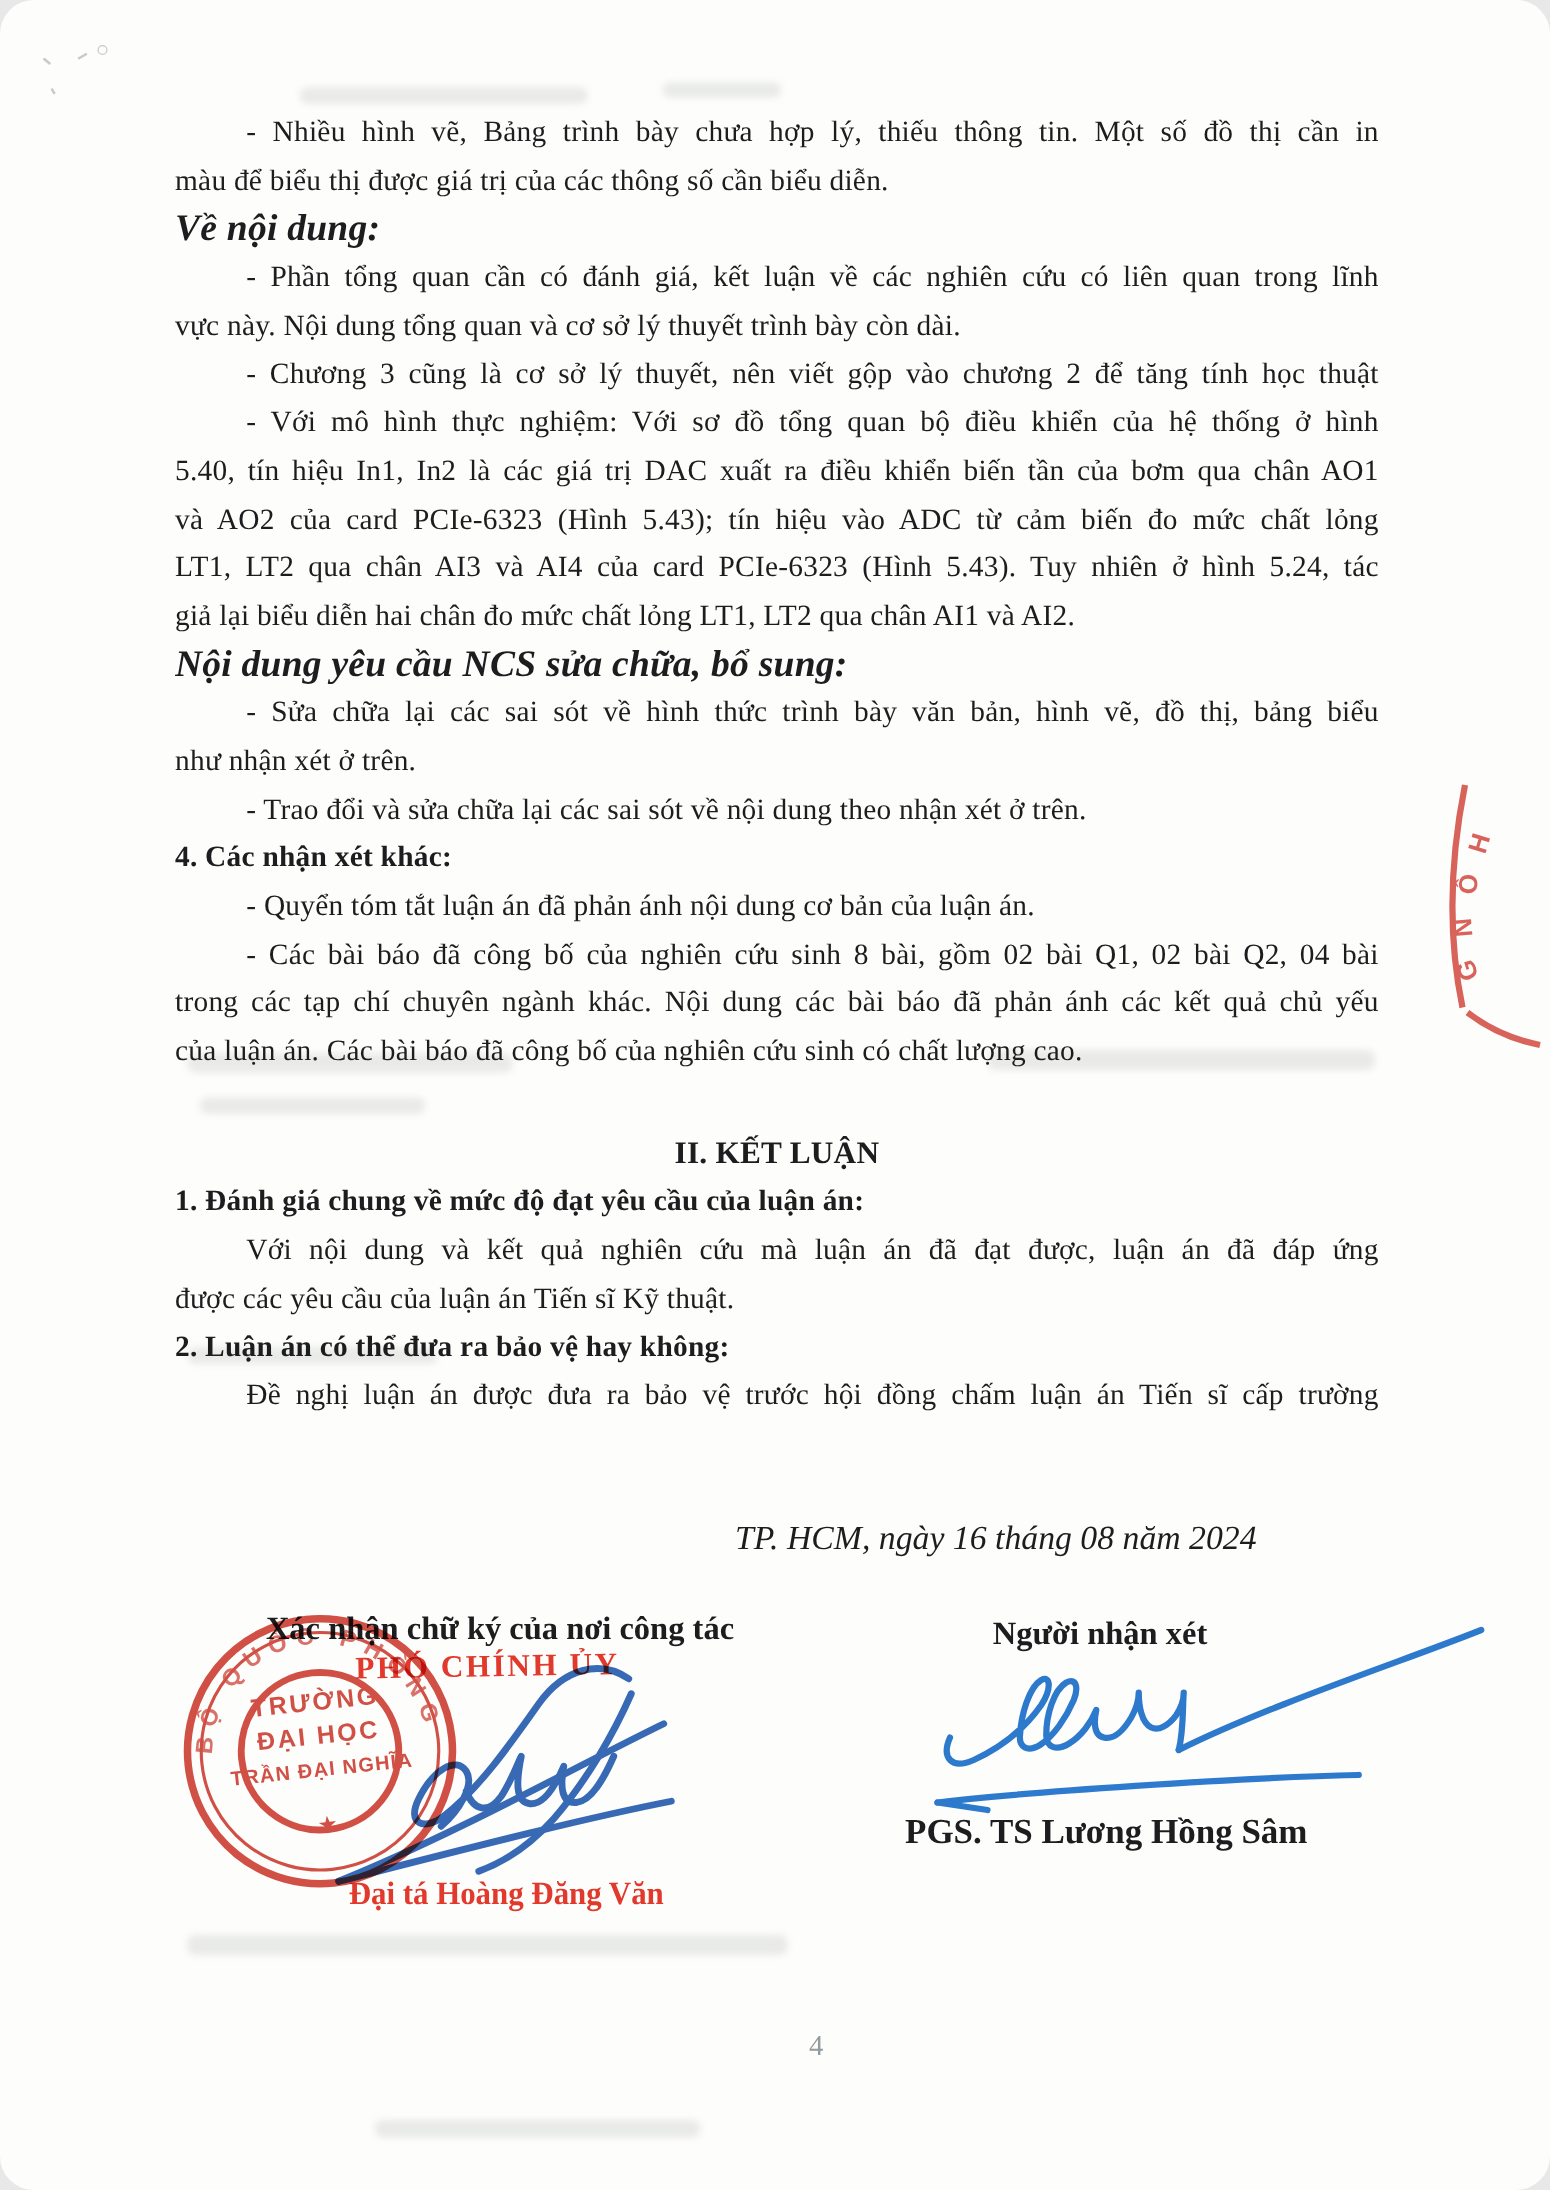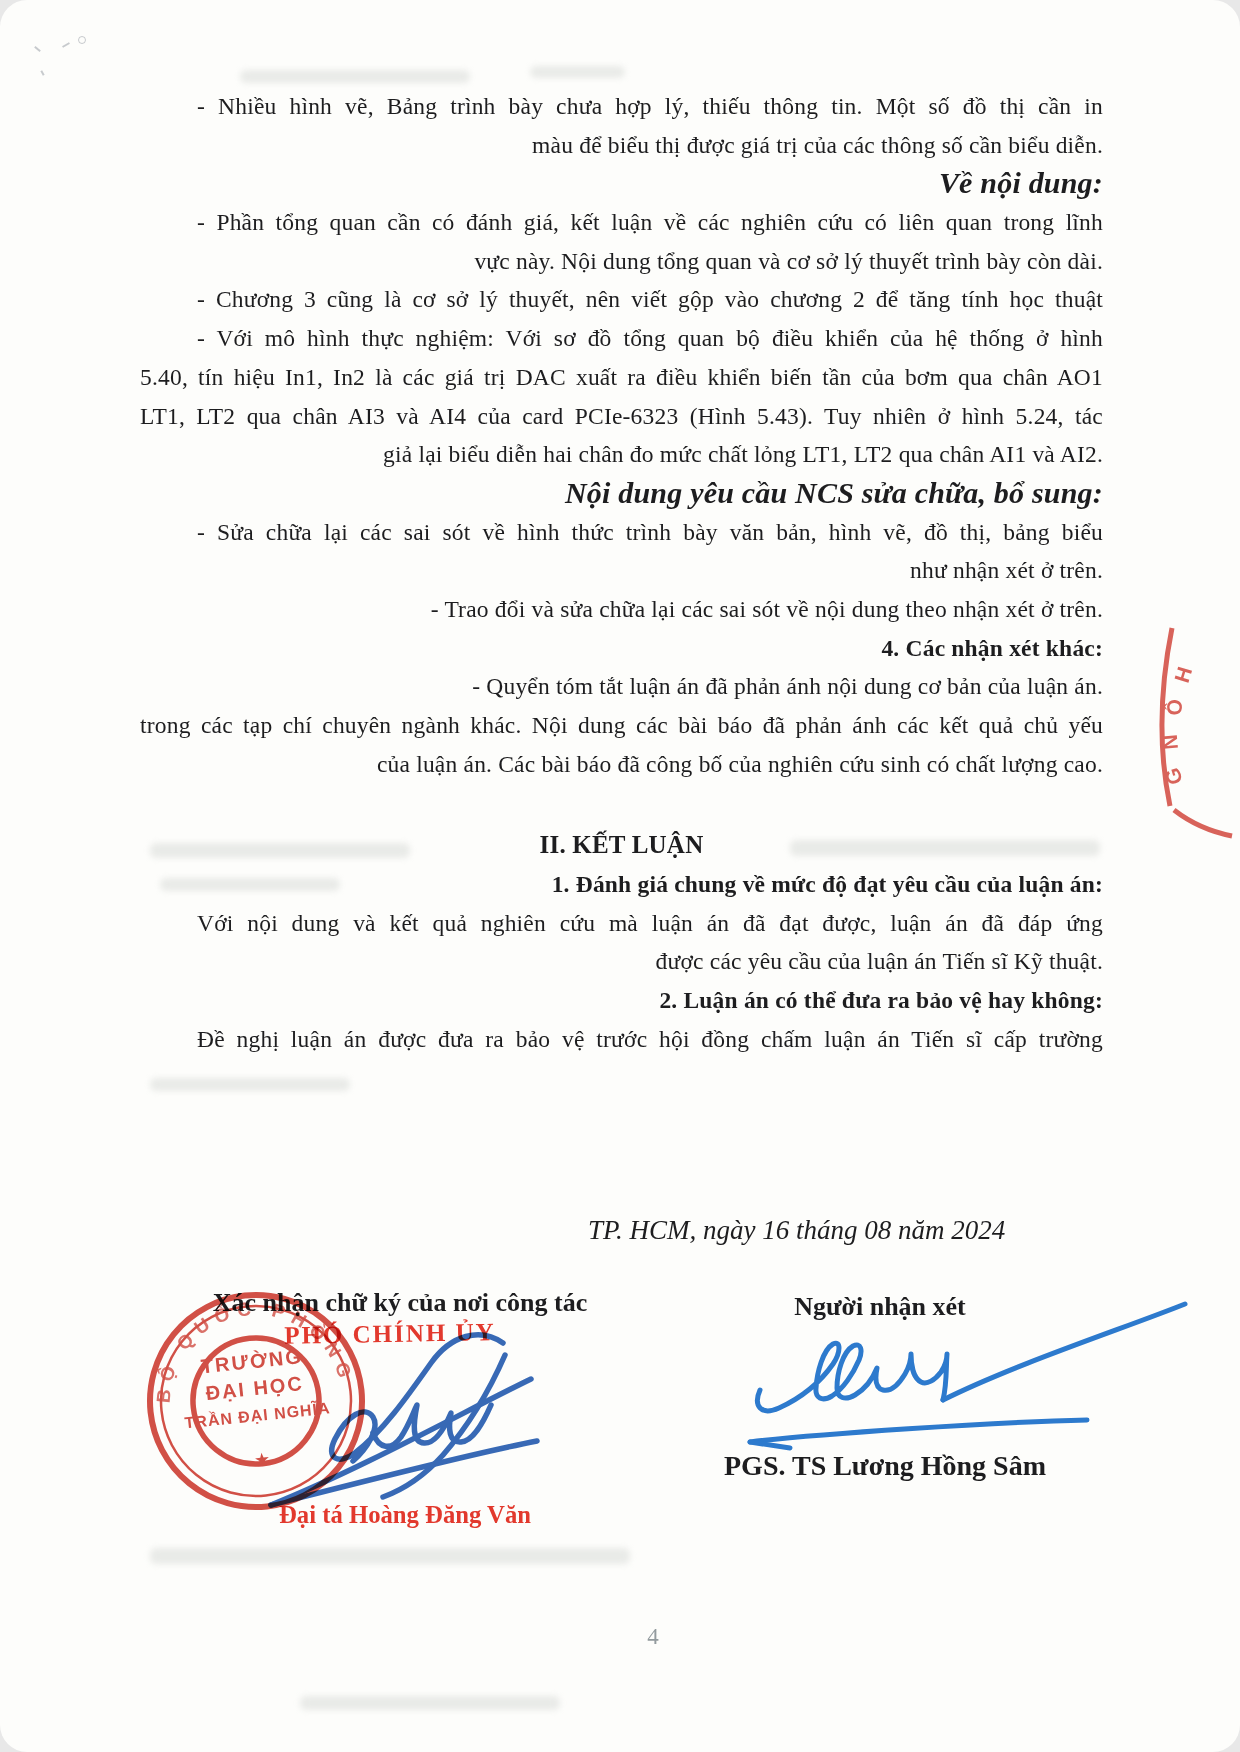--- a/index.html
+++ b/index.html
@@ -9,21 +9,21 @@
     background:var(--paper,#fdfdfb);
     font-family:"Liberation Serif","DejaVu Serif",serif;
     color:var(--ink,#1d1d1f);
     overflow:hidden;
     border-radius:27px;
   }
   
   #review-lines { position:absolute; left:140px; top:87px; width:963px; }
   .line {
     font-size:23.5px; line-height:38.7px; height:38.7px; overflow:hidden;
-    text-align:right; letter-spacing:0.2px; white-space:normal;
+    text-align:left; letter-spacing:0.2px; white-space:normal;
   }
   .line.stretch { text-align:justify; text-align-last:justify; }
   .line.indent { padding-left:57px; }
   .line.bold { font-weight:bold; }
   .line.bi { font-weight:bold; font-style:italic; font-size:30px; }
   .line.center { text-align:center; text-align-last:center; font-weight:bold; font-size:25px; }
   .line.gap { margin-top:43px;font-family:Liberation Serif, serif; }
   
   .abs { position:absolute; }
   #date-line { left:588px; top:1215px; width:560px; text-align:left;
@@ -77,28 +77,30 @@
 
   <div id="review-lines">
       <div class="line indent stretch">- Nhiều hình vẽ, Bảng trình bày chưa hợp lý, thiếu thông tin. Một số đồ thị cần in</div>
       <div class="line">màu để biểu thị được giá trị của các thông số cần biểu diễn.</div>
       <div class="line bi">Về nội dung:</div>
       <div class="line indent stretch">- Phần tổng quan cần có đánh giá, kết luận về các nghiên cứu có liên quan trong lĩnh</div>
       <div class="line">vực này. Nội dung tổng quan và cơ sở lý thuyết trình bày còn dài.</div>
       <div class="line indent stretch">- Chương 3 cũng là cơ sở lý thuyết, nên viết gộp vào chương 2 để tăng tính học thuật</div>
       <div class="line indent stretch">- Với mô hình thực nghiệm: Với sơ đồ tổng quan bộ điều khiển của hệ thống ở hình</div>
       <div class="line stretch">5.40, tín hiệu In1, In2 là các giá trị DAC xuất ra điều khiển biến tần của bơm qua chân AO1</div>
+      <div class="line stretch">và AO2 của card PCIe-6323 (Hình 5.43); tín hiệu vào ADC từ cảm biến đo mức chất lỏng</div>
       <div class="line stretch">LT1, LT2 qua chân AI3 và AI4 của card PCIe-6323 (Hình 5.43). Tuy nhiên ở hình 5.24, tác</div>
       <div class="line">giả lại biểu diễn hai chân đo mức chất lỏng LT1, LT2 qua chân AI1 và AI2.</div>
       <div class="line bi">Nội dung yêu cầu NCS sửa chữa, bổ sung:</div>
       <div class="line indent stretch">- Sửa chữa lại các sai sót về hình thức trình bày văn bản, hình vẽ, đồ thị, bảng biểu</div>
       <div class="line">như nhận xét ở trên.</div>
       <div class="line indent">- Trao đổi và sửa chữa lại các sai sót về nội dung theo nhận xét ở trên.</div>
       <div class="line bold">4. Các nhận xét khác:</div>
       <div class="line indent">- Quyển tóm tắt luận án đã phản ánh nội dung cơ bản của luận án.</div>
+      <div class="line indent stretch">- Các bài báo đã công bố của nghiên cứu sinh 8 bài, gồm 02 bài Q1, 02 bài Q2, 04 bài</div>
       <div class="line stretch">trong các tạp chí chuyên ngành khác. Nội dung các bài báo đã phản ánh các kết quả chủ yếu</div>
       <div class="line">của luận án. Các bài báo đã công bố của nghiên cứu sinh có chất lượng cao.</div>
       <div class="line bold center gap">II. KẾT LUẬN</div>
       <div class="line bold">1. Đánh giá chung về mức độ đạt yêu cầu của luận án:</div>
       <div class="line indent stretch">Với nội dung và kết quả nghiên cứu mà luận án đã đạt được, luận án đã đáp ứng</div>
       <div class="line">được các yêu cầu của luận án Tiến sĩ Kỹ thuật.</div>
       <div class="line bold">2. Luận án có thể đưa ra bảo vệ hay không:</div>
       <div class="line indent stretch">Đề nghị luận án được đưa ra bảo vệ trước hội đồng chấm luận án Tiến sĩ cấp trường</div>
     </div>
 

